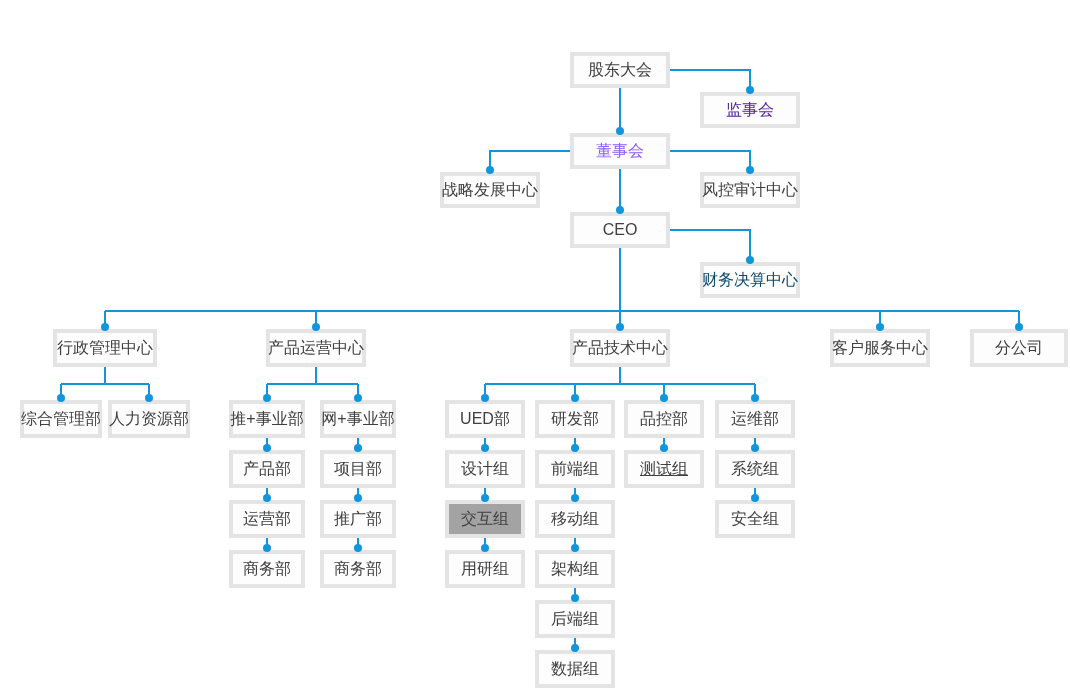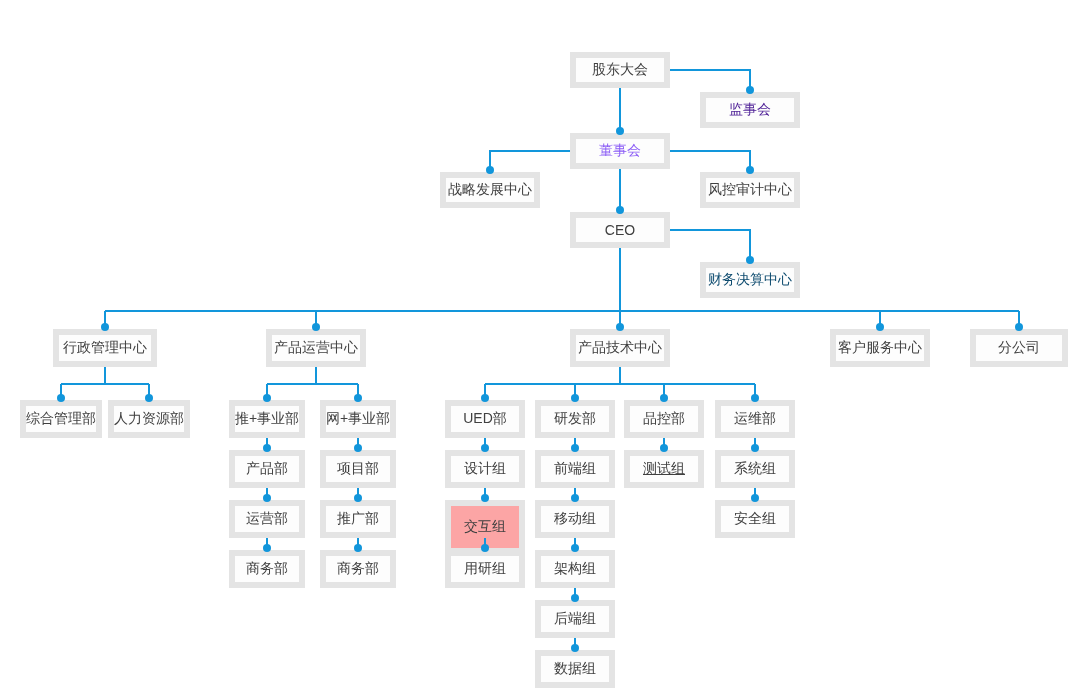--- a/index.html
+++ b/index.html
@@ -19,23 +19,23 @@
     position: absolute;
     left: 0; top: 0;
     width: 100%; height: 100%;
   }
   .org-node {
     position: absolute;
     display: flex;
     align-items: center;
     justify-content: center;
     background: #fdfdfd;
-    border: 6px solid #4d7c0f;
+    border: 4px solid #4d7c0f;
     box-sizing: border-box;
-    font-size: 14px;
+    font-size: 16px;
     color: #404040;
     white-space: nowrap;
     cursor: default;
   }
   #connector-layer {
     position: absolute;
     left: 0; top: 0;
     pointer-events: none;
   }
 </style>
@@ -118,21 +118,21 @@
       </div>
       <div class="org-node" style="left: 624px; top: 400px; width: 80px; height: 38px; background: rgb(253, 253, 253); border-color: rgb(228, 228, 228); color: rgb(64, 64, 64);">
         <span>品控部</span>
       </div>
       <div class="org-node" style="left: 715px; top: 400px; width: 80px; height: 38px; background: rgb(253, 253, 253); border-color: rgb(228, 228, 228); color: rgb(64, 64, 64);">
         <span>运维部</span>
       </div>
       <div class="org-node" style="left: 445px; top: 450px; width: 80px; height: 38px; background: rgb(253, 253, 253); border-color: rgb(228, 228, 228); color: rgb(64, 64, 64);">
         <span>设计组</span>
       </div>
-      <div class="org-node" style="left: 445px; top: 500px; width: 80px; height: 54px; background: #fca5a5; border-color: rgb(228, 228, 228); color: rgb(64, 64, 64);">
+      <div class="org-node" style="left: 445px; top: 500px; width: 80px; height: 38px; background: #a3a3a3; border-color: rgb(228, 228, 228); color: rgb(64, 64, 64);">
         <span>交互组</span>
       </div>
       <div class="org-node" style="left: 445px; top: 550px; width: 80px; height: 38px; background: rgb(253, 253, 253); border-color: rgb(228, 228, 228); color: rgb(64, 64, 64);">
         <span>用研组</span>
       </div>
       <div class="org-node" style="left: 535px; top: 450px; width: 80px; height: 38px; background: rgb(253, 253, 253); border-color: rgb(228, 228, 228); color: rgb(64, 64, 64);">
         <span>前端组</span>
       </div>
       <div class="org-node" style="left: 535px; top: 500px; width: 80px; height: 38px; background: rgb(253, 253, 253); border-color: rgb(228, 228, 228); color: rgb(64, 64, 64);">
         <span>移动组</span>

